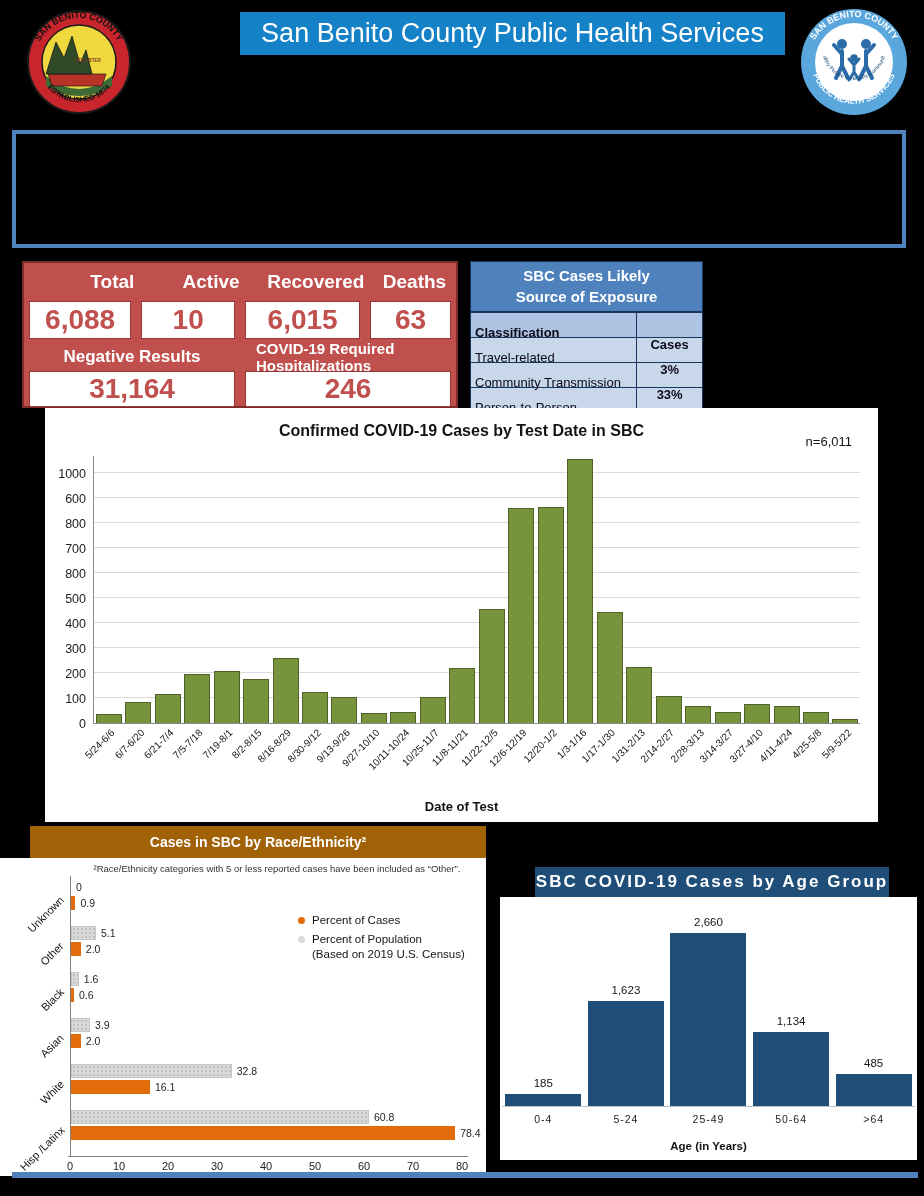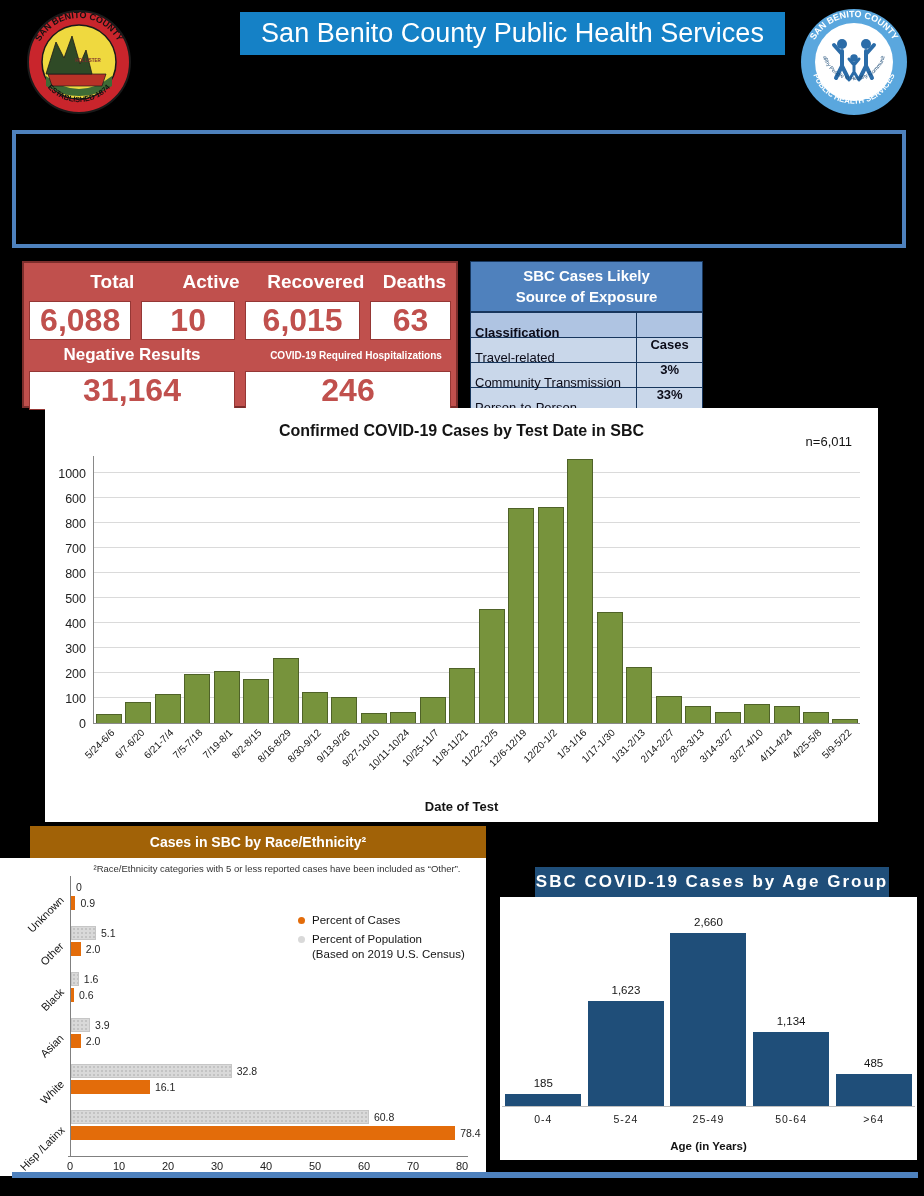--- a/index.html
+++ b/index.html
@@ -15,21 +15,21 @@
   .redacted-box { position:absolute; left:12px; top:130px; width:894px; height:118px;
                   border:4px solid #4E81BD; background:#000; }
 
   
   .stats { position:absolute; left:22px; top:261px; width:436px; height:147px;
            background:#C0504D; border:2px solid #7B2E2C; color:#fff; }
   .stats-row { display:grid; }
   .stats-head4 { grid-template-columns:26% 24% 29% 21%; height:37px;padding-left:37px; }
   .stats-head4 .cell { display:flex; align-items:center; justify-content:center; font-weight:bold; font-size:19px; }
   .stats-val4 { grid-template-columns:26% 24% 29% 21%; height:40px; }
-  .stats-val4 .vcell, .stats-val2 .vcell { background:#fff; color:#C0504D; font-weight:bold; font-size:32px;
+  .stats-val4 .vcell, .stats-val2 .vcell { background:#fff; color:#C0504D; font-weight:bold; font-size:28px;
            display:flex; align-items:center; justify-content:center; margin:1px 5px; border:1px solid #953735; }
   .stats-head2 { grid-template-columns:50% 50%; height:30px; }
   .stats-head2 .cell { display:flex; align-items:center; justify-content:center; font-weight:bold; }
   .stats-val2 { grid-template-columns:50% 50%; height:38px; }
 
   
   .exposure { position:absolute; left:470px; top:261px; width:233px; border:1px solid #17365D; }
   .exp-title { background:#4F81BD; color:#fff; font-weight:bold; font-size:15px; text-align:center;
                line-height:1.4; padding:3px 0 4px 0; border-bottom:2px solid #17365D; }
   .exp-row { display:grid; grid-template-columns:72% 28%; height:25px; border-bottom:1.5px solid #17365D;
@@ -156,21 +156,21 @@
       <div class="cell">Deaths</div>
     </div>
     <div class="stats-row stats-val4">
       <div class="vcell">6,088</div>
       <div class="vcell">10</div>
       <div class="vcell">6,015</div>
       <div class="vcell">63</div>
     </div>
     <div class="stats-row stats-head2">
       <div class="cell" style="font-size:17px;">Negative Results</div>
-      <div class="cell" style="font-size:10px;margin-left:16px;">COVID-19 Required Hospitalizations</div>
+      <div class="cell" style="font-size:15px;margin-left:16px;">COVID-19 Required Hospitalizations</div>
     </div>
     <div class="stats-row stats-val2">
       <div class="vcell">31,164</div>
       <div class="vcell">246</div>
     </div>
   </div>
 
   <div class="exposure">
     <div class="exp-title">
       <div>SBC Cases Likely</div>

